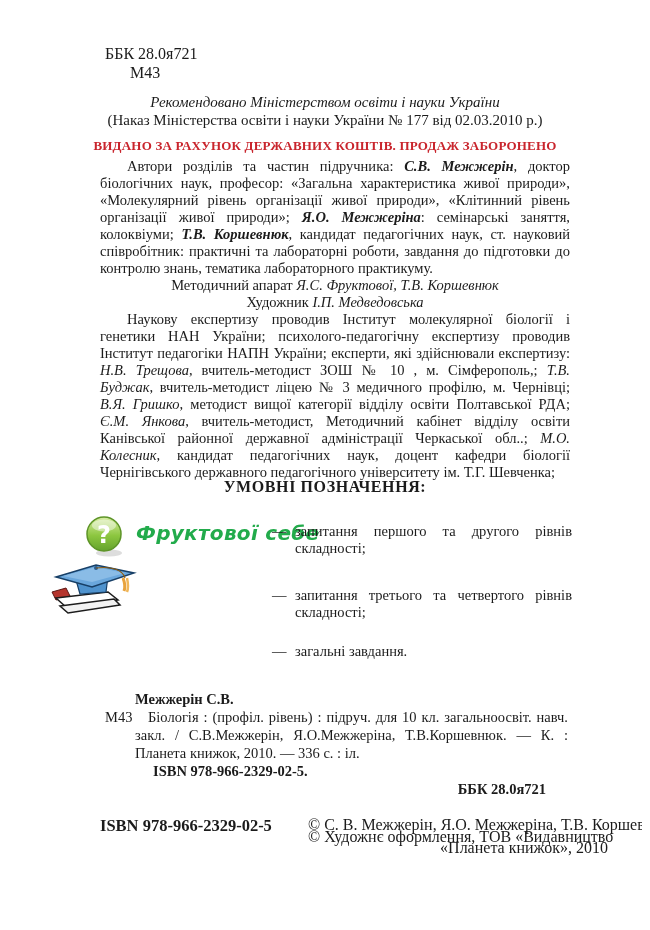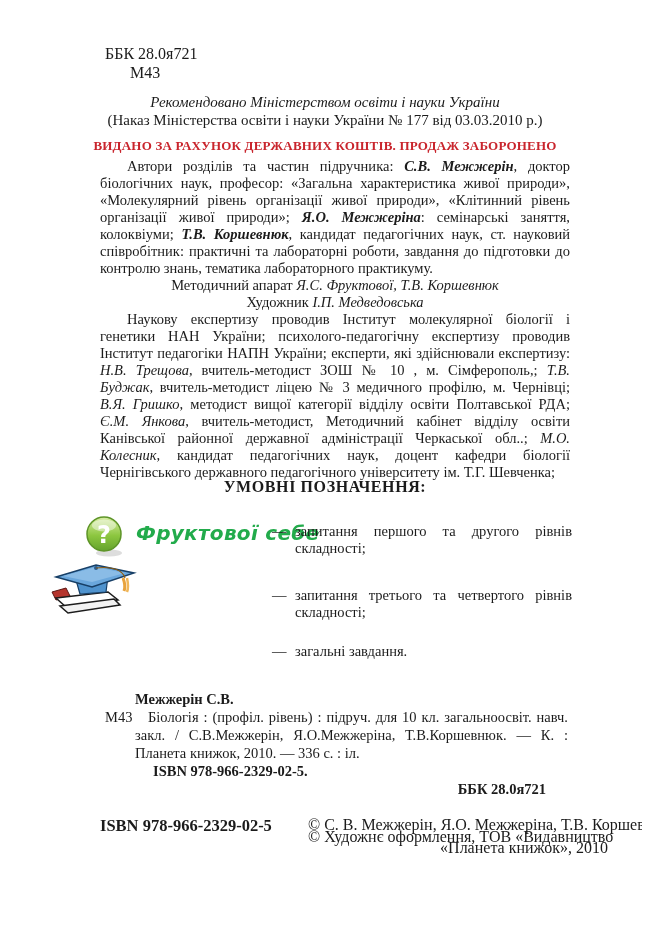--- a/index.html
+++ b/index.html
@@ -74,21 +74,21 @@
 
 <div class="page">
 
   <div class="bbk-top">
     <div>ББК 28.0я721</div>
     <div class="code">М43</div>
   </div>
 
   <div class="rec">
     <div class="l1">Рекомендовано Міністерством освіти і науки України</div>
-    <div class="l2">(Наказ Міністерства освіти і науки України № 177 від 03.03.2010 р.)</div>
+    <div class="l2">(Наказ Міністерства освіти і науки України № 177 від 02.03.2010 р.)</div>
   </div>
 
   <div class="notice">ВИДАНО ЗА РАХУНОК ДЕРЖАВНИХ КОШТІВ. ПРОДАЖ ЗАБОРОНЕНО</div>
 
   <div class="text-block">
     <p><span>Автори розділів та частин підручника: </span><span class="seg-bi">С.В. Межжерін</span><span>, доктор біологічних наук, професор: «Загальна характеристика живої природи», «Молекулярний рівень організації живої природи», «Клітинний рівень організації живої природи»; </span><span class="seg-bi">Я.О. Межжеріна</span><span>: семінарські заняття, колоквіуми; </span><span class="seg-bi">Т.В. Коршевнюк</span><span>, кандидат педагогічних наук, ст. науковий співробітник: практичні та лабораторні роботи, завдання до підготовки до контролю знань, тематика лабораторного практикуму.</span></p>
     <p class="center-line"><span>Методичний апарат </span><span class="seg-i">Я.С. Фруктової, Т.В. Коршевнюк</span></p>
     <p class="center-line"><span>Художник </span><span class="seg-i">І.П. Медведовська</span></p>
     <p><span>Наукову експертизу проводив Інститут молекулярної біології і генетики НАН України; психолого-педагогічну експертизу проводив Інститут педагогіки НАПН України; експерти, які здійснювали експертизу: </span><span class="seg-i">Н.В. Трещова</span><span>, вчитель-методист ЗОШ № 10 , м. Сімферополь,; </span><span class="seg-i">Т.В. Буджак</span><span>, вчитель-методист ліцею № 3 медичного профілю, м. Чернівці; </span><span class="seg-i">В.Я. Гришко</span><span>, методист вищої категорії відділу освіти Полтавської РДА; </span><span class="seg-i">Є.М. Янкова</span><span>, вчитель-методист, Методичний кабінет відділу освіти Канівської районної державної адміністрації Черкаської обл..; </span><span class="seg-i">М.О. Колесник</span><span>, кандидат педагогічних наук, доцент кафедри біології Чернігівського державного педагогічного університету ім. Т.Г. Шевченка;</span></p>
   </div>

